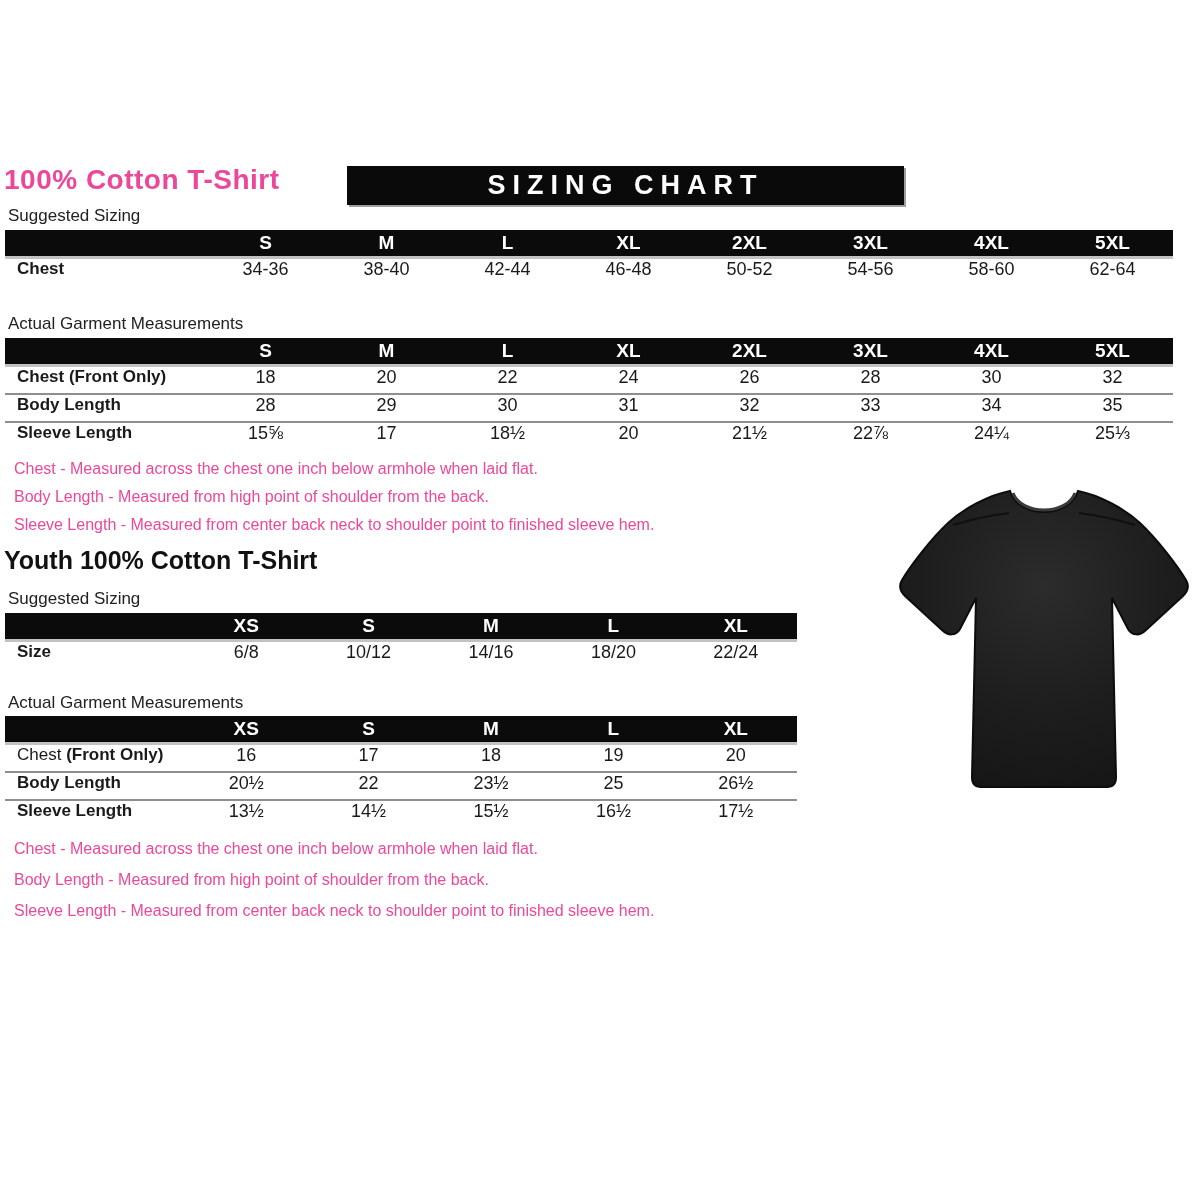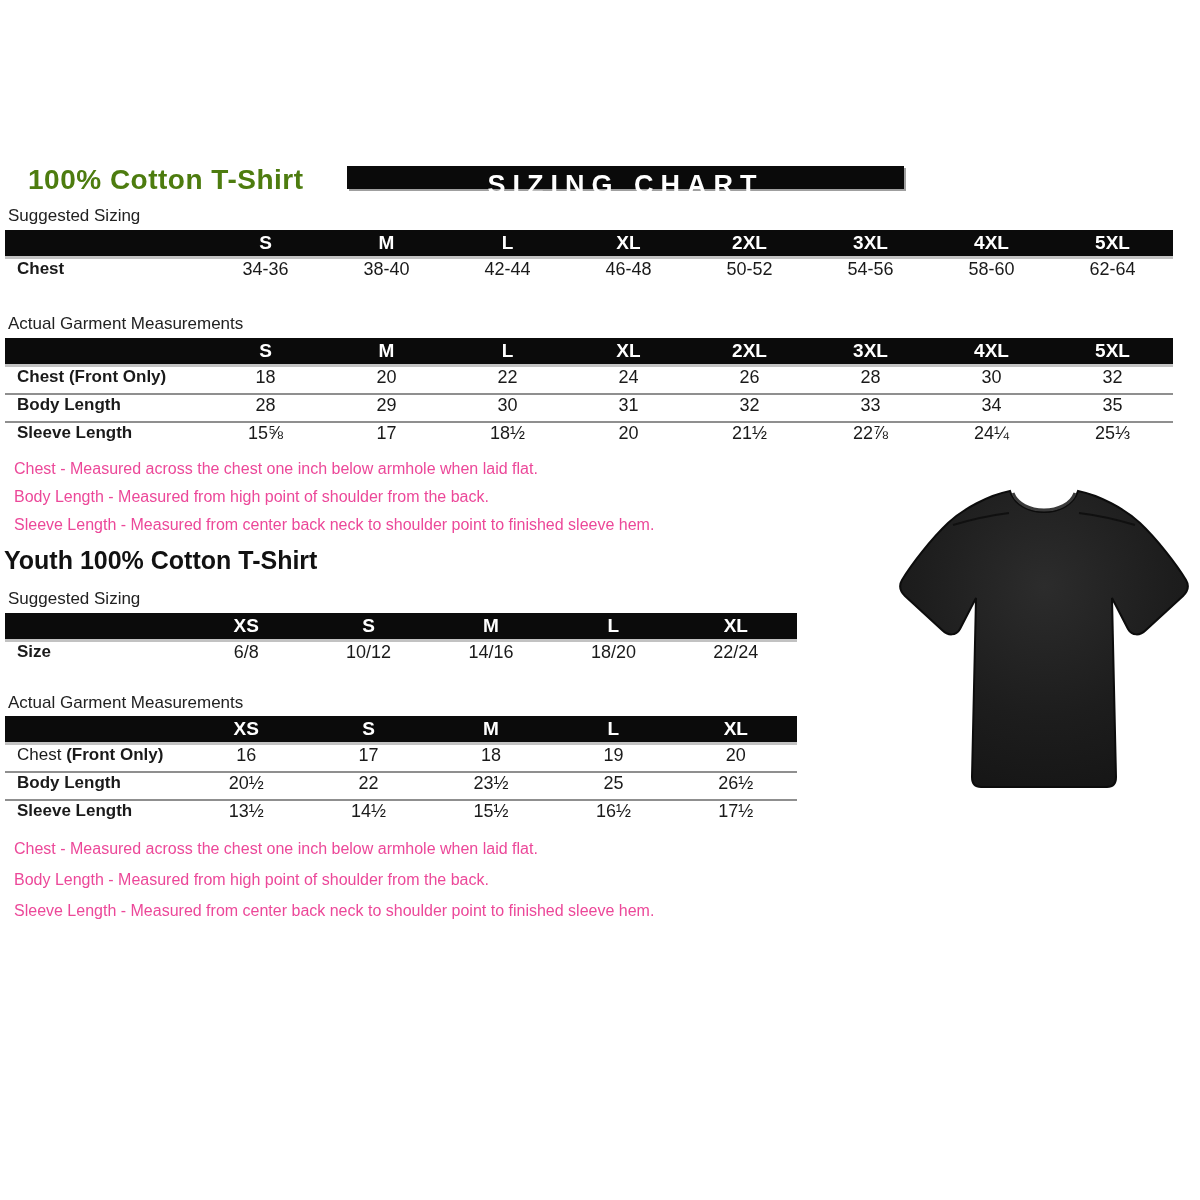--- a/index.html
+++ b/index.html
@@ -2,22 +2,22 @@
 <html><head>
 <meta charset="utf-8">
 <style>
   * { margin:0; padding:0; box-sizing:border-box; }
   html,body { width:1200px; height:1200px; background:#ffffff;
     font-family:"Liberation Sans","DejaVu Sans",sans-serif; color:#1a1a1a; }
   body { position:relative; overflow:hidden; }
 
   .abs { position:absolute; }
 
-  #page-title { left:28px; top:164px; font-size:28px; font-weight:bold; letter-spacing:.5px; color:#4d7c0f;text-align:right; }
-  #banner { left:347px; top:166px; width:557px; height:23px; background:#0a0a0a;
+  #page-title { left:4px; top:164px; font-size:28px; font-weight:bold; letter-spacing:.5px; color:#ec4899;text-align:right; }
+  #banner { left:347px; top:166px; width:557px; height:39px; background:#0a0a0a;
     color:#fff; font-size:27px; font-weight:bold; letter-spacing:7px;
     text-align:center; line-height:39px; box-shadow:2px 2px 0 rgba(80,80,80,.55); }
 
   .section-label { font-size:17px; color:#222; }
   #adult-suggested-label { left:8px; top:206px; }
   #adult-actual-label   { left:8px; top:314px; }
   #youth-suggested-label{ left:8px; top:589px; }
   #youth-actual-label   { left:8px; top:693px; }
 
   #youth-title { left:4px; top:546px; font-size:25px; font-weight:bold; color:#111; }

